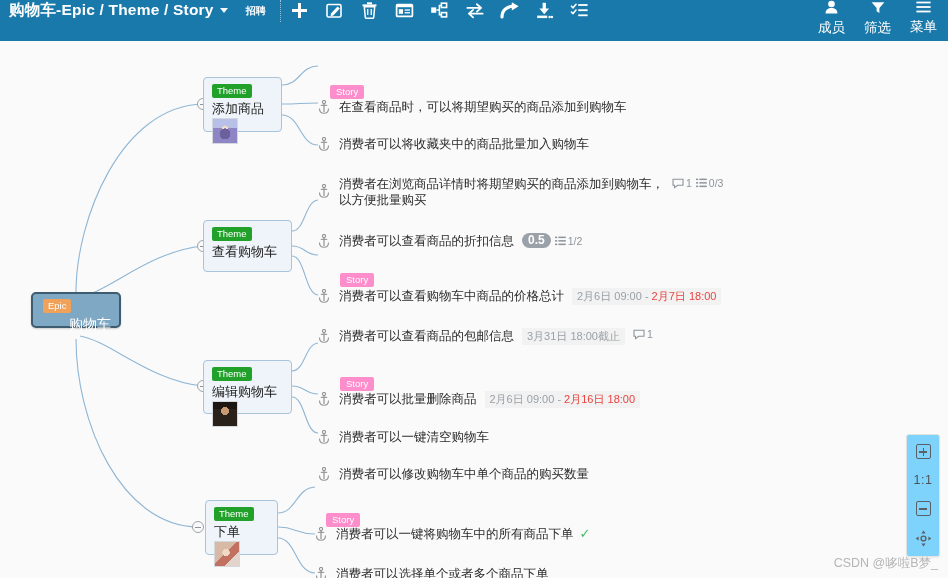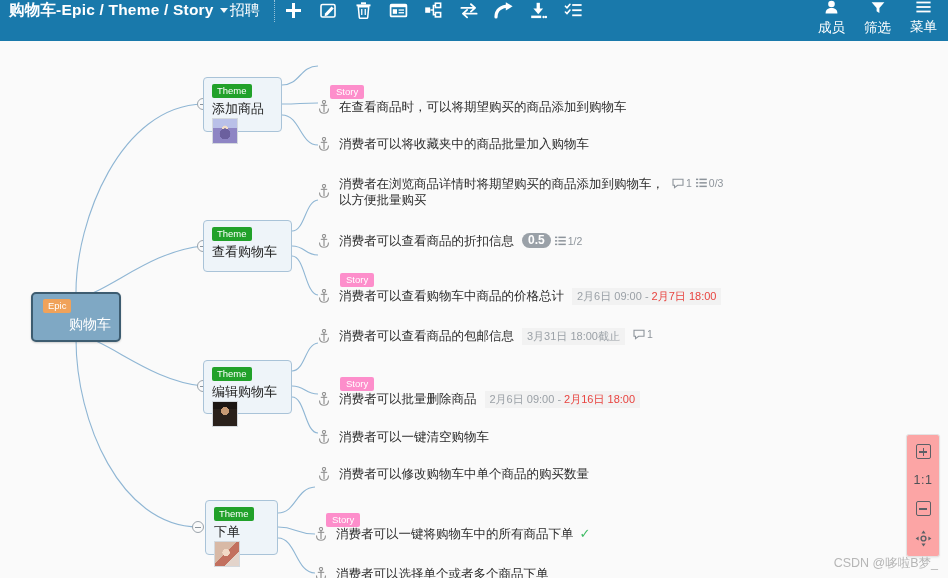--- a/index.html
+++ b/index.html
@@ -21,21 +21,21 @@
   #title-block{ display:flex; align-items:center; padding-left:9px; }
   #doc-title{
     font-size:15.5px; font-weight:bold; letter-spacing:.2px;
     white-space:nowrap;
   }
   .caret-down{
     width:0;height:0;margin-left:6px;
     border-left:4px solid transparent;border-right:4px solid transparent;
     border-top:5px solid #fff; opacity:.95;
   }
-  #subtitle{ font-size:15px; margin-left:2px; white-space:nowrap; }
+  #subtitle{ font-size:10px; margin-left:18px; white-space:nowrap;font-weight:bold; }
   #tb-sep{
     width:1px; height:22px; margin:0 9px 0 14px;
     border-left:1px dotted rgba(255,255,255,.55);
   }
   #tool-icons{ display:flex; align-items:center; gap:15px; }
   .tbi{
     width:20px;height:20px;display:flex;align-items:center;justify-content:center;
     cursor:pointer;
   }
   .tbi svg{ display:block; }
@@ -60,21 +60,21 @@
     position:absolute; width:12px; height:12px; border-radius:50%;
     background:#fafafa; border:1px solid #9aa3ab;
   }
   .handle:after{
     content:""; position:absolute; left:2px; top:5px; width:6px; height:1px;
     background:#8b949c;
   }
 
   
   #root-node{
-    position:absolute; left:31px; top:251px; width:90px; height:50px;
+    position:absolute; left:31px; top:251px; width:90px; height:36px;
     background:#7fa8c4; border:2px solid #3d5c70; border-radius:5px;
     box-shadow:0 1px 2px rgba(0,0,0,.18);
   }
   .epic-badge{
     position:absolute; left:10px; top:5px;
     background:#f0a25a; color:#fff;
     font-size:9.5px; padding:1px 5px 2px; border-radius:2px;
     line-height:11px;
   }
   #root-label{
@@ -153,21 +153,21 @@
     display:inline-block; background:#f2f2f2; color:#9aa0a6;
     font-size:11px; padding:1px 5px 2px; margin-left:8px; line-height:14px;
     white-space:nowrap; vertical-align:middle;
   }
   .date-chip .d-end{ color:#e8433f; }
   .tick{ color:#3dbb63; font-size:13px; margin-left:6px; font-weight:bold; }
 
   
   #zoom-panel{
     position:absolute; right:8px; top:393px;
-    width:34px; background:#fca5a5; border:1px solid #e3e3e3;
+    width:34px; background:#7dd3fc; border:1px solid #e3e3e3;
     border-radius:3px;
     display:flex; flex-direction:column; align-items:center;
     padding:9px 0 9px; gap:14px;
     box-shadow:0 1px 2px rgba(0,0,0,.06);
   }
   .zbtn{ width:17px;height:17px; cursor:pointer; }
   .zbtn-sq{
     width:15px;height:15px;border:1.4px solid #5c6066;border-radius:2px;
     position:relative;
   }

